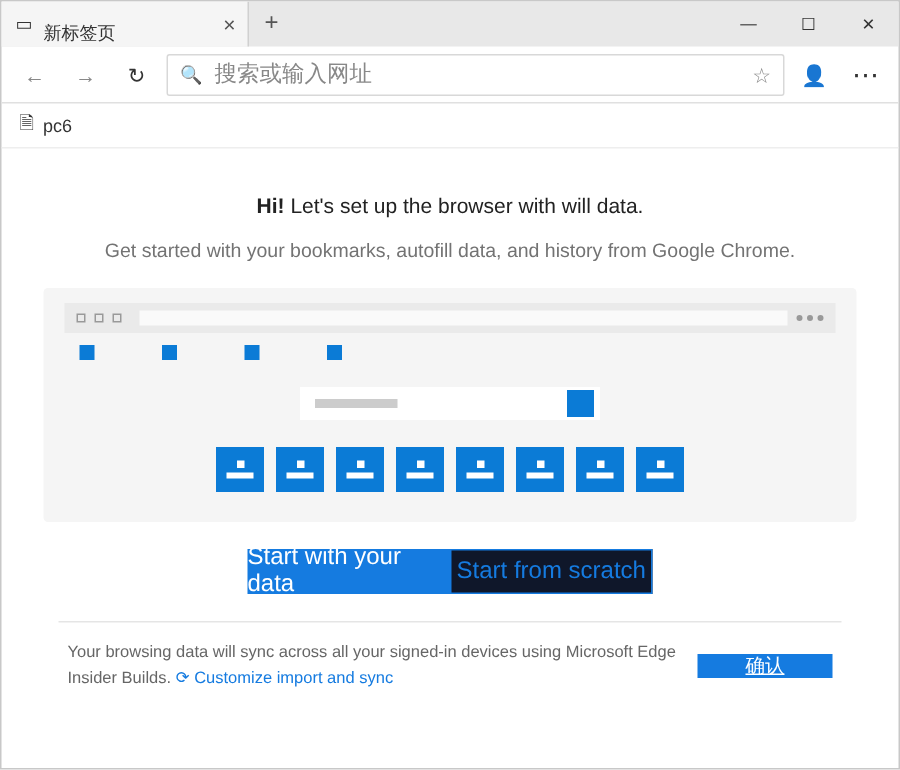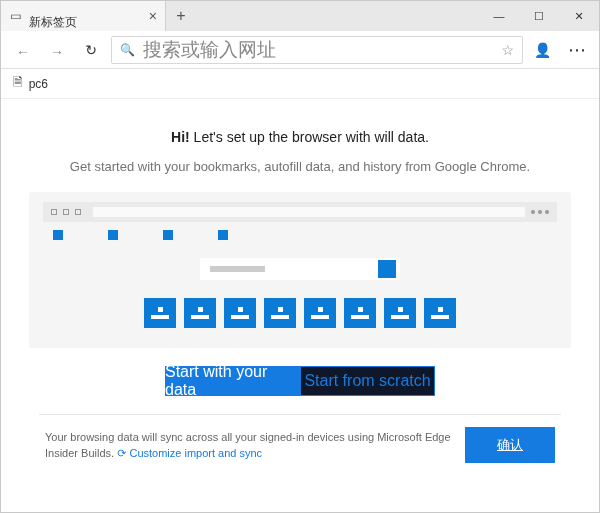--- a/index.html
+++ b/index.html
@@ -8,21 +8,21 @@
   .tab { width: 165px; background: #f5f5f5; display: flex; align-items: center; padding: 0 8px; gap: 6px; font-size: 12px; color: #333; border-right: 1px solid #d0d0d0; }
   .tab-icon { width: 14px; height: 14px; display: flex; align-items: center; justify-content: center; }
   .tab-title { flex: 1; margin-top: 12px; }
   .tab-close { font-size: 14px; color: #555; cursor: pointer; }
   .newtab-btn { width: 30px; display: flex; align-items: center; justify-content: center; color: #555; font-size: 16px; }
   .wincontrols { margin-left: auto; display: flex; }
   .winbtn { width: 40px; display: flex; align-items: center; justify-content: center; color: #333; font-size: 11px; }
   .toolbar { height: 38px; display: flex; align-items: center; padding: 0 8px; gap: 6px; border-bottom: 1px solid #e0e0e0; }
   .navbtn { width: 28px; height: 28px; display: flex; align-items: center; justify-content: center; color: #888; font-size: 14px; }
   .addr { flex: 1; height: 28px; border: 1px solid #d8d8d8; border-radius: 2px; display: flex; align-items: center; padding: 0 8px; gap: 8px; }
-  .addr-text { flex: 1; font-size: 19px; color: #888; }
+  .addr-text { flex: 1; font-size: 15px; color: #888; }
   .addr-star { color: #888; font-size: 14px; }
   .bookbar { height: 30px; display: flex; align-items: center; padding: 0 12px; gap: 6px; border-bottom: 1px solid #eee; font-size: 12px; color: #333; }
   .page { padding: 30px 28px 0; }
   .headline { text-align: center; font-size: 14px; color: #222; margin-bottom: 14px; }
   .headline b { font-weight: 700; }
   .sub { text-align: center; font-size: 13px; color: #737373; margin-bottom: 18px; }
   .illus { background: #f5f5f5; border-radius: 3px; padding: 10px 14px 20px; }
   .illus-top { height: 20px; background: #eaeaea; display: flex; align-items: center; padding: 0 8px; gap: 6px; }
   .illus-nav { width: 6px; height: 6px; border: 1px solid #999; border-radius: 0; }
   .illus-addr { flex: 1; height: 10px; background: #fafafa; margin-left: 6px; }
@@ -38,21 +38,21 @@
   .tile-dot { width: 5px; height: 5px; background: #fff; }
   .tile-bar { width: 18px; height: 4px; background: #fff; }
   .choices { display: flex; justify-content: center; margin-top: 18px; }
   .choice { width: 135px; height: 30px; font-size: 16px; display: flex; align-items: center; justify-content: center; cursor: pointer; }
   .choice.primary { background: #157be0; color: #fff; }
   .choice.outline { border: 1px solid #157be0; color: #157be0; background: #0f172a; }
   .footer { display: flex; align-items: center; gap: 14px; border-top: 1px solid #e5e5e5; margin: 18px 10px 0; padding: 12px 6px 0; }
   .footer-text { font-size: 11px; color: #666; line-height: 1.5; flex: 1; }
   .footer-link { color: #157be0; cursor: pointer; }
   .sync-icon { color: #157be0; font-size: 11px; }
-  .confirm { width: 90px; height: 36px; background: #157be0; color: #fff; font-size: 13px; display: flex; align-items: center; justify-content: center; cursor: pointer; text-decoration: underline; }
+  .confirm { width: 90px; height: 16px; background: #157be0; color: #fff; font-size: 13px; display: flex; align-items: center; justify-content: center; cursor: pointer; text-decoration: underline; }
 </style>
 </head>
 <body>
 
 <div class="titlebar">
   <div class="tab">
     <span class="tab-icon">▭</span>
     <span class="tab-title">新标签页</span>
     <span class="tab-close">×</span>
   </div>

